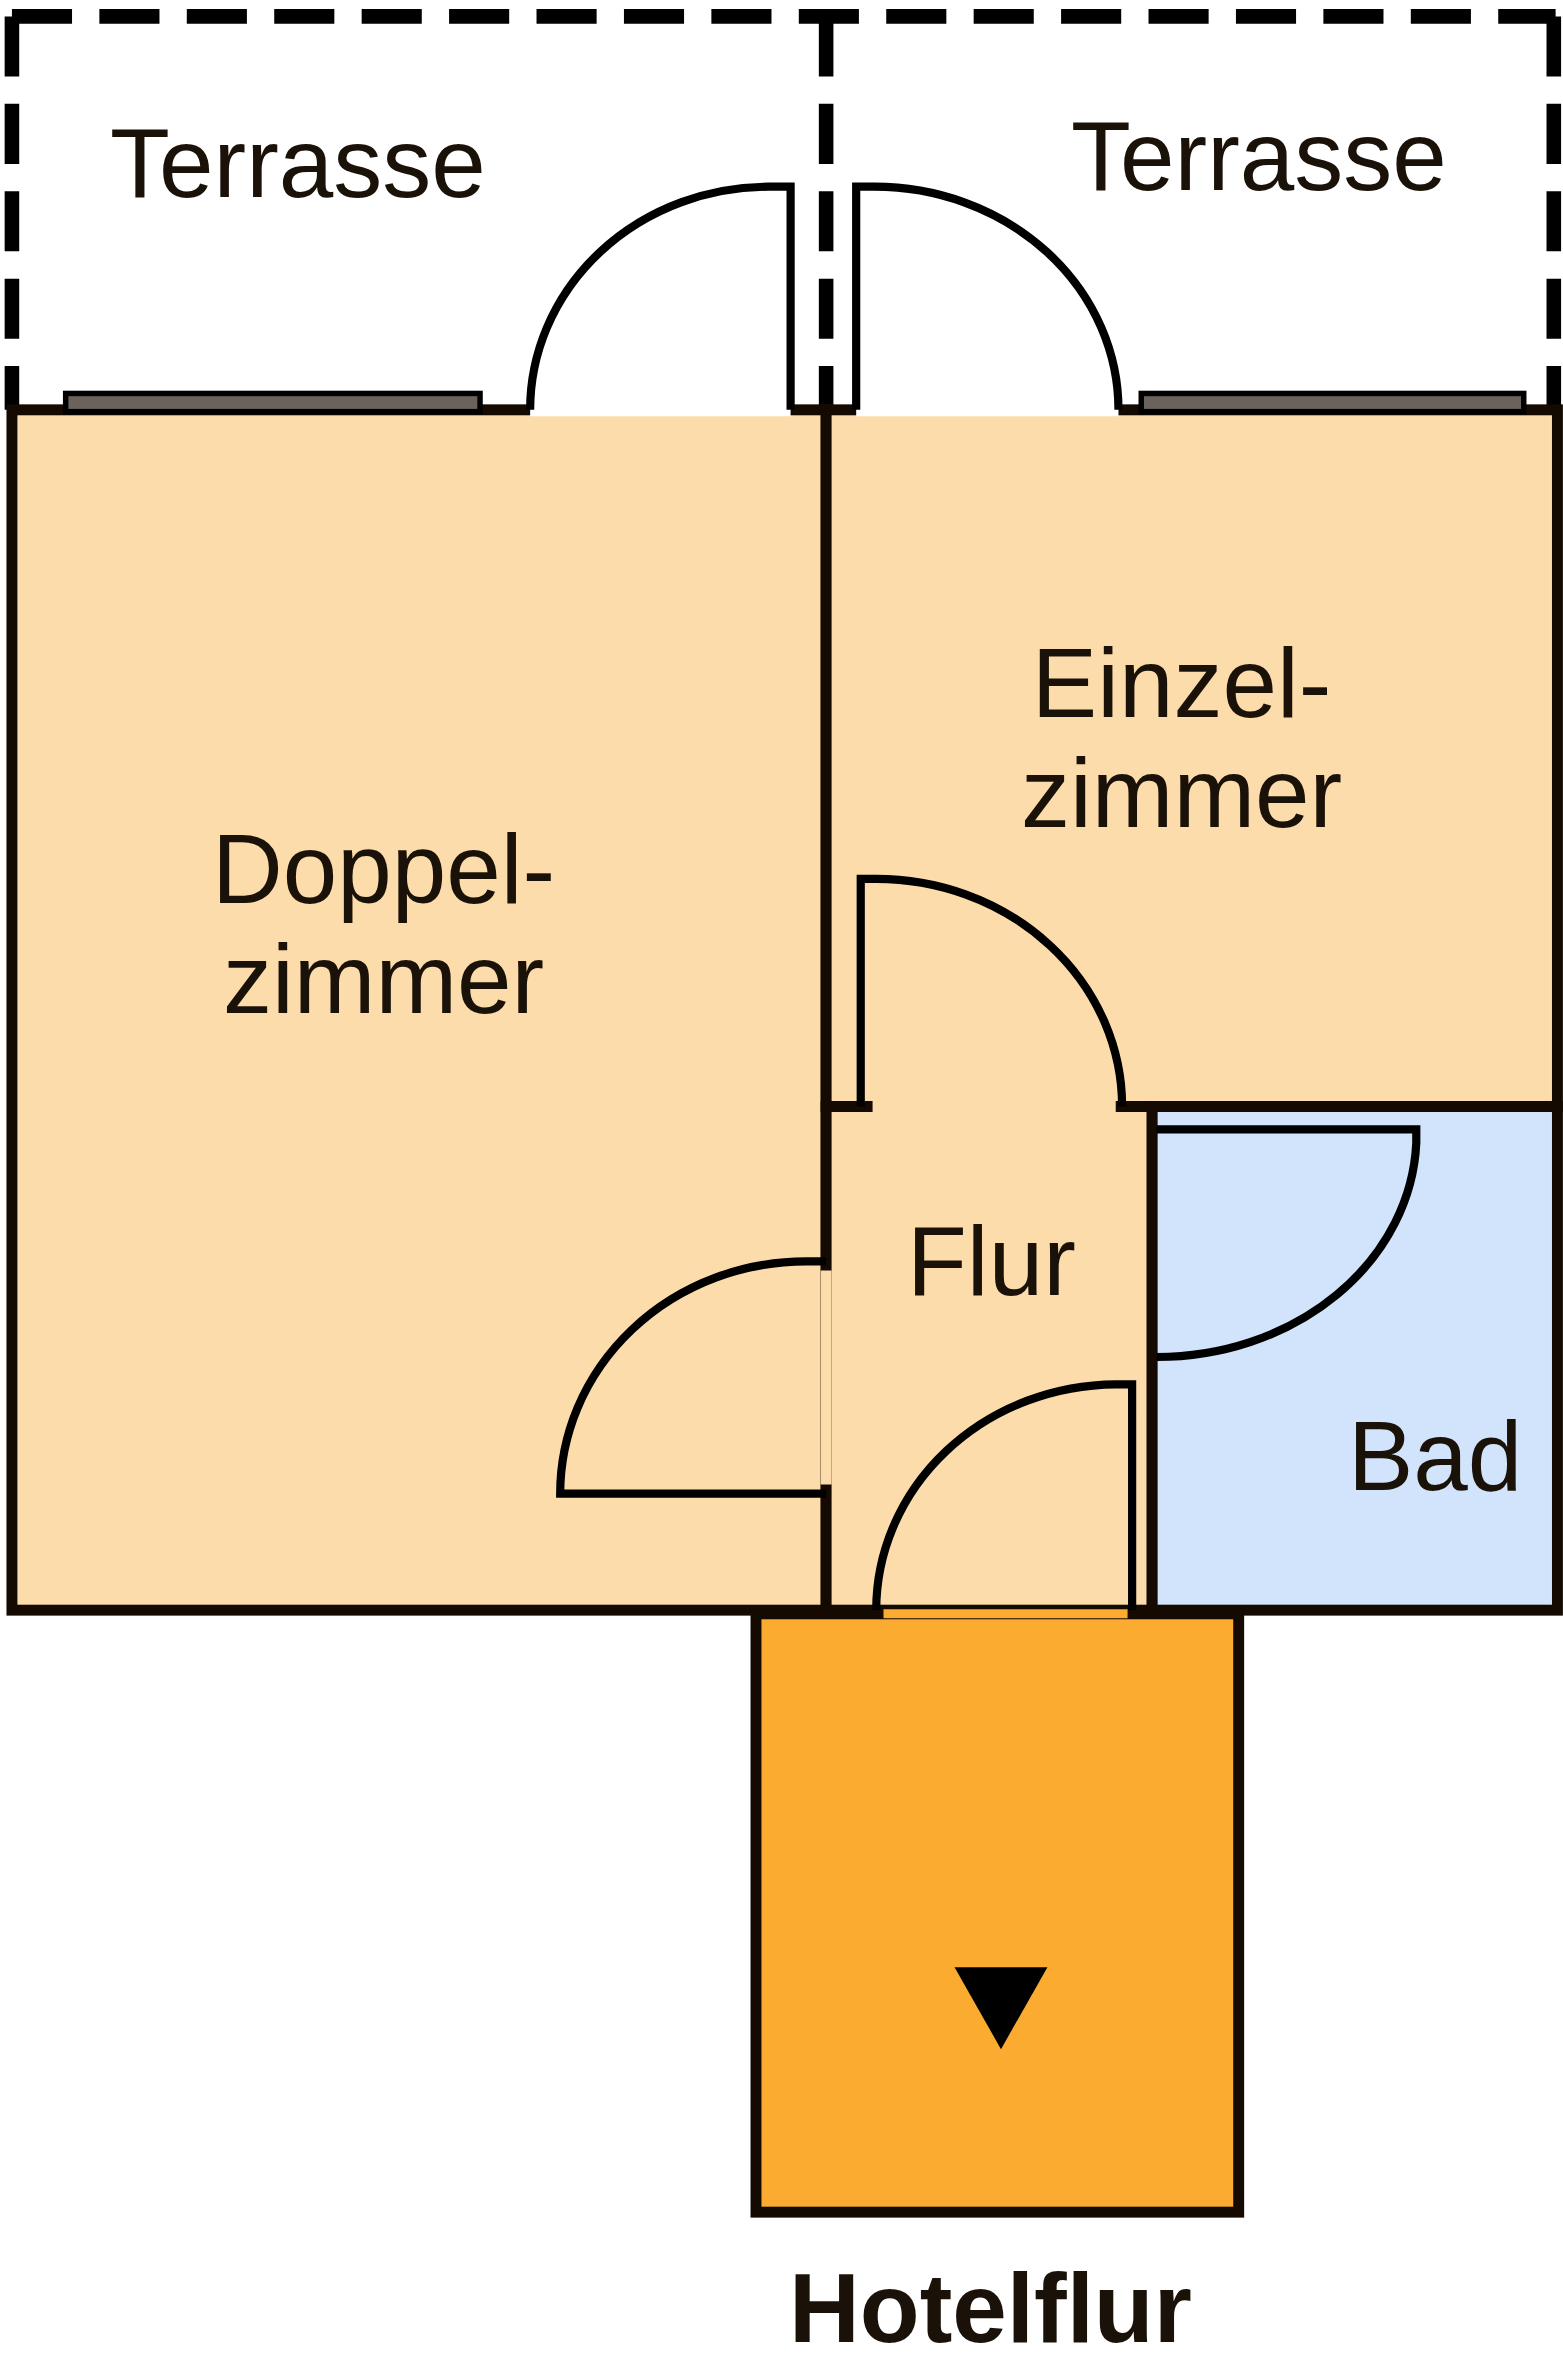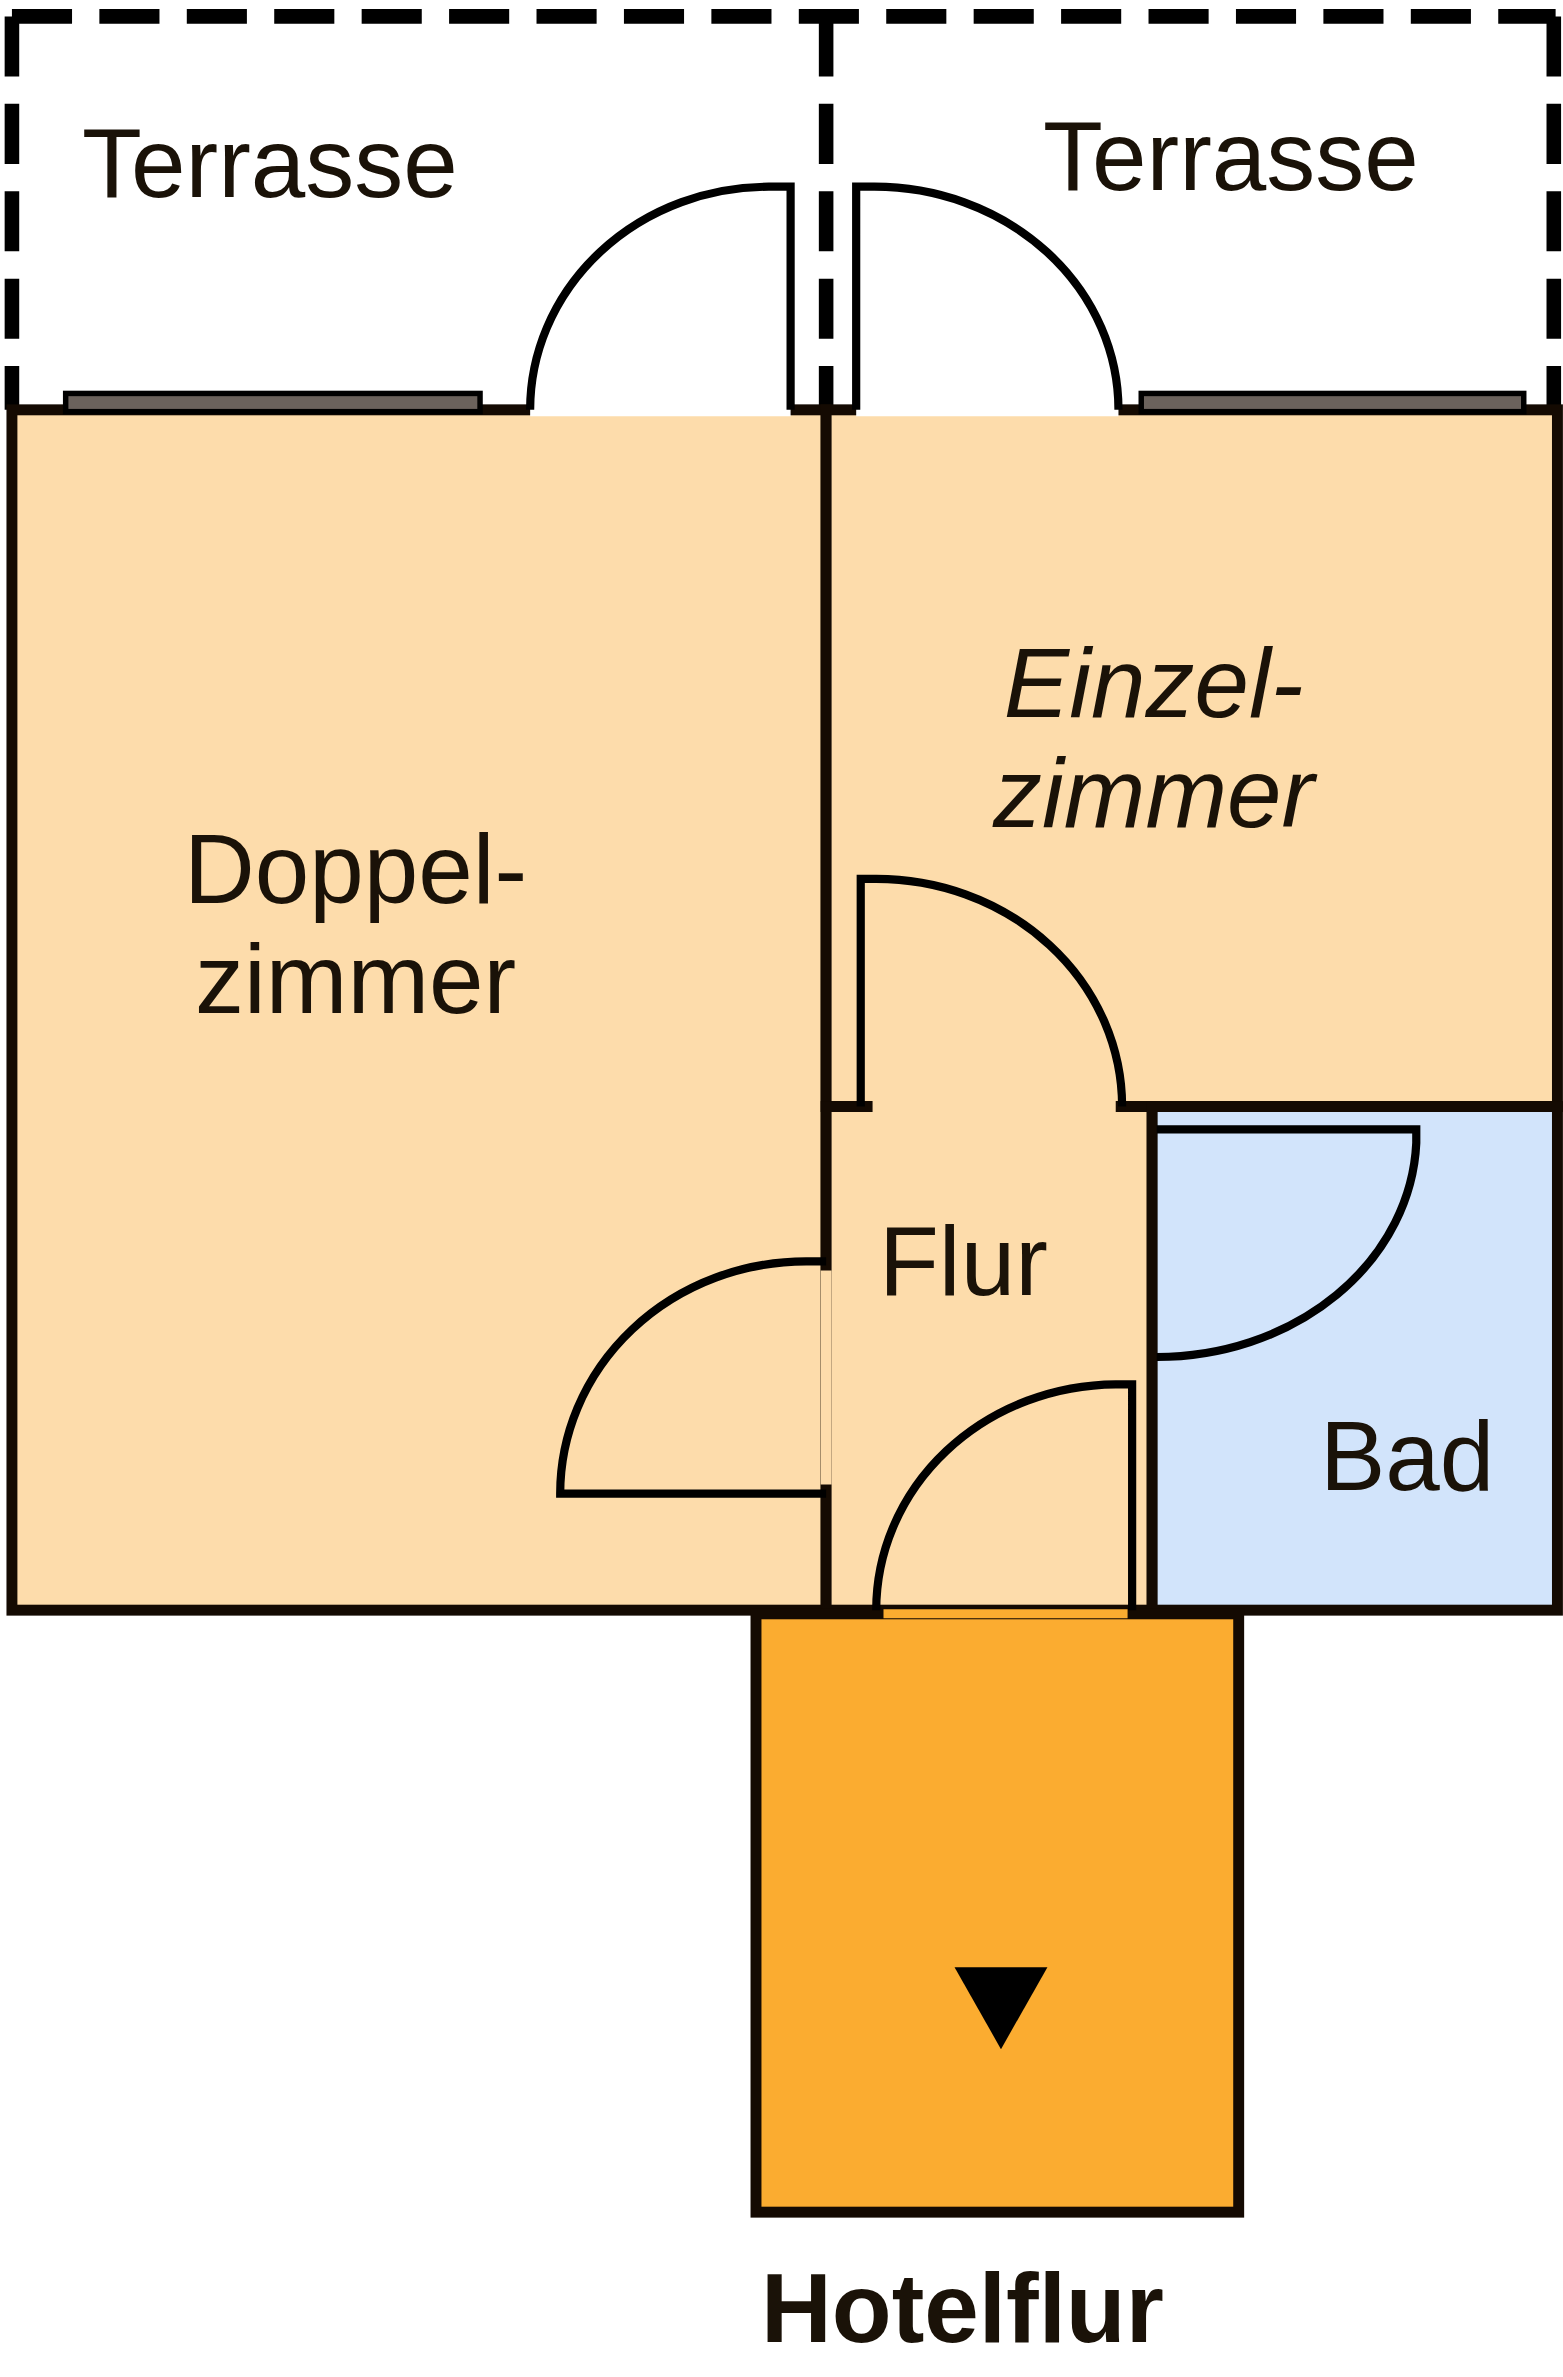--- a/index.html
+++ b/index.html
@@ -1,20 +1,20 @@
 <!DOCTYPE html>
 <html style="font-size:14.6px"><head>
 <meta charset="utf-8">
 <style>
   html, body { margin:0; padding:0; background:#ffffff; }
   body { width:1563px; height:2377px; position:relative; overflow:hidden;
          font-family:"Liberation Sans", "DejaVu Sans", sans-serif; }
   svg.plan { position:absolute; left:0; top:0; }
   .lbl { position:absolute; color:#1a1208; font-size:98px; line-height:1.0;
-         letter-spacing:0px; white-space:pre; text-align:center; }
+         letter-spacing:0px; white-space:pre; text-align:center;margin-left:28px; }
 </style>
 </head>
 <body>
 
 <svg class="plan" width="1563" height="2377" viewBox="0 0 1716 2610">
 
   <g fill="none" stroke="#000" stroke-width="16" stroke-dasharray="66 30">
     <line x1="13" y1="18" x2="1708" y2="18"></line>
     <line x1="13" y1="18" x2="13" y2="450"></line>
     <line x1="1706" y1="18" x2="1706" y2="450"></line>
@@ -64,18 +64,18 @@
     <line x1="970" y1="1772" x2="1238" y2="1772"></line>
   </g>
 
   <polygon points="1048,2160 1150,2160 1099,2250" fill="#000"></polygon>
 </svg>
 
 <div class="lbl" style="left:82px; top:114px;">Terrasse</div>
 <div class="lbl" style="left:1043px; top:107px;">Terrasse</div>
 <div class="lbl" style="left:184px; top:815px; line-height:1.12;">Doppel-
 zimmer</div>
-<div class="lbl" style="left:993px; top:629px; line-height:1.12;font-style:italic;">Einzel-
+<div class="lbl" style="left:993px; top:629px; line-height:1.12;">Einzel-
 zimmer</div>
 <div class="lbl" style="left:879px; top:1212px;">Flur</div>
 <div class="lbl" style="left:1320px; top:1407px;">Bad</div>
 <div class="lbl" style="left:761px; top:2259px;font-weight:bold;">Hotelflur</div>
 
 
 </body></html>

